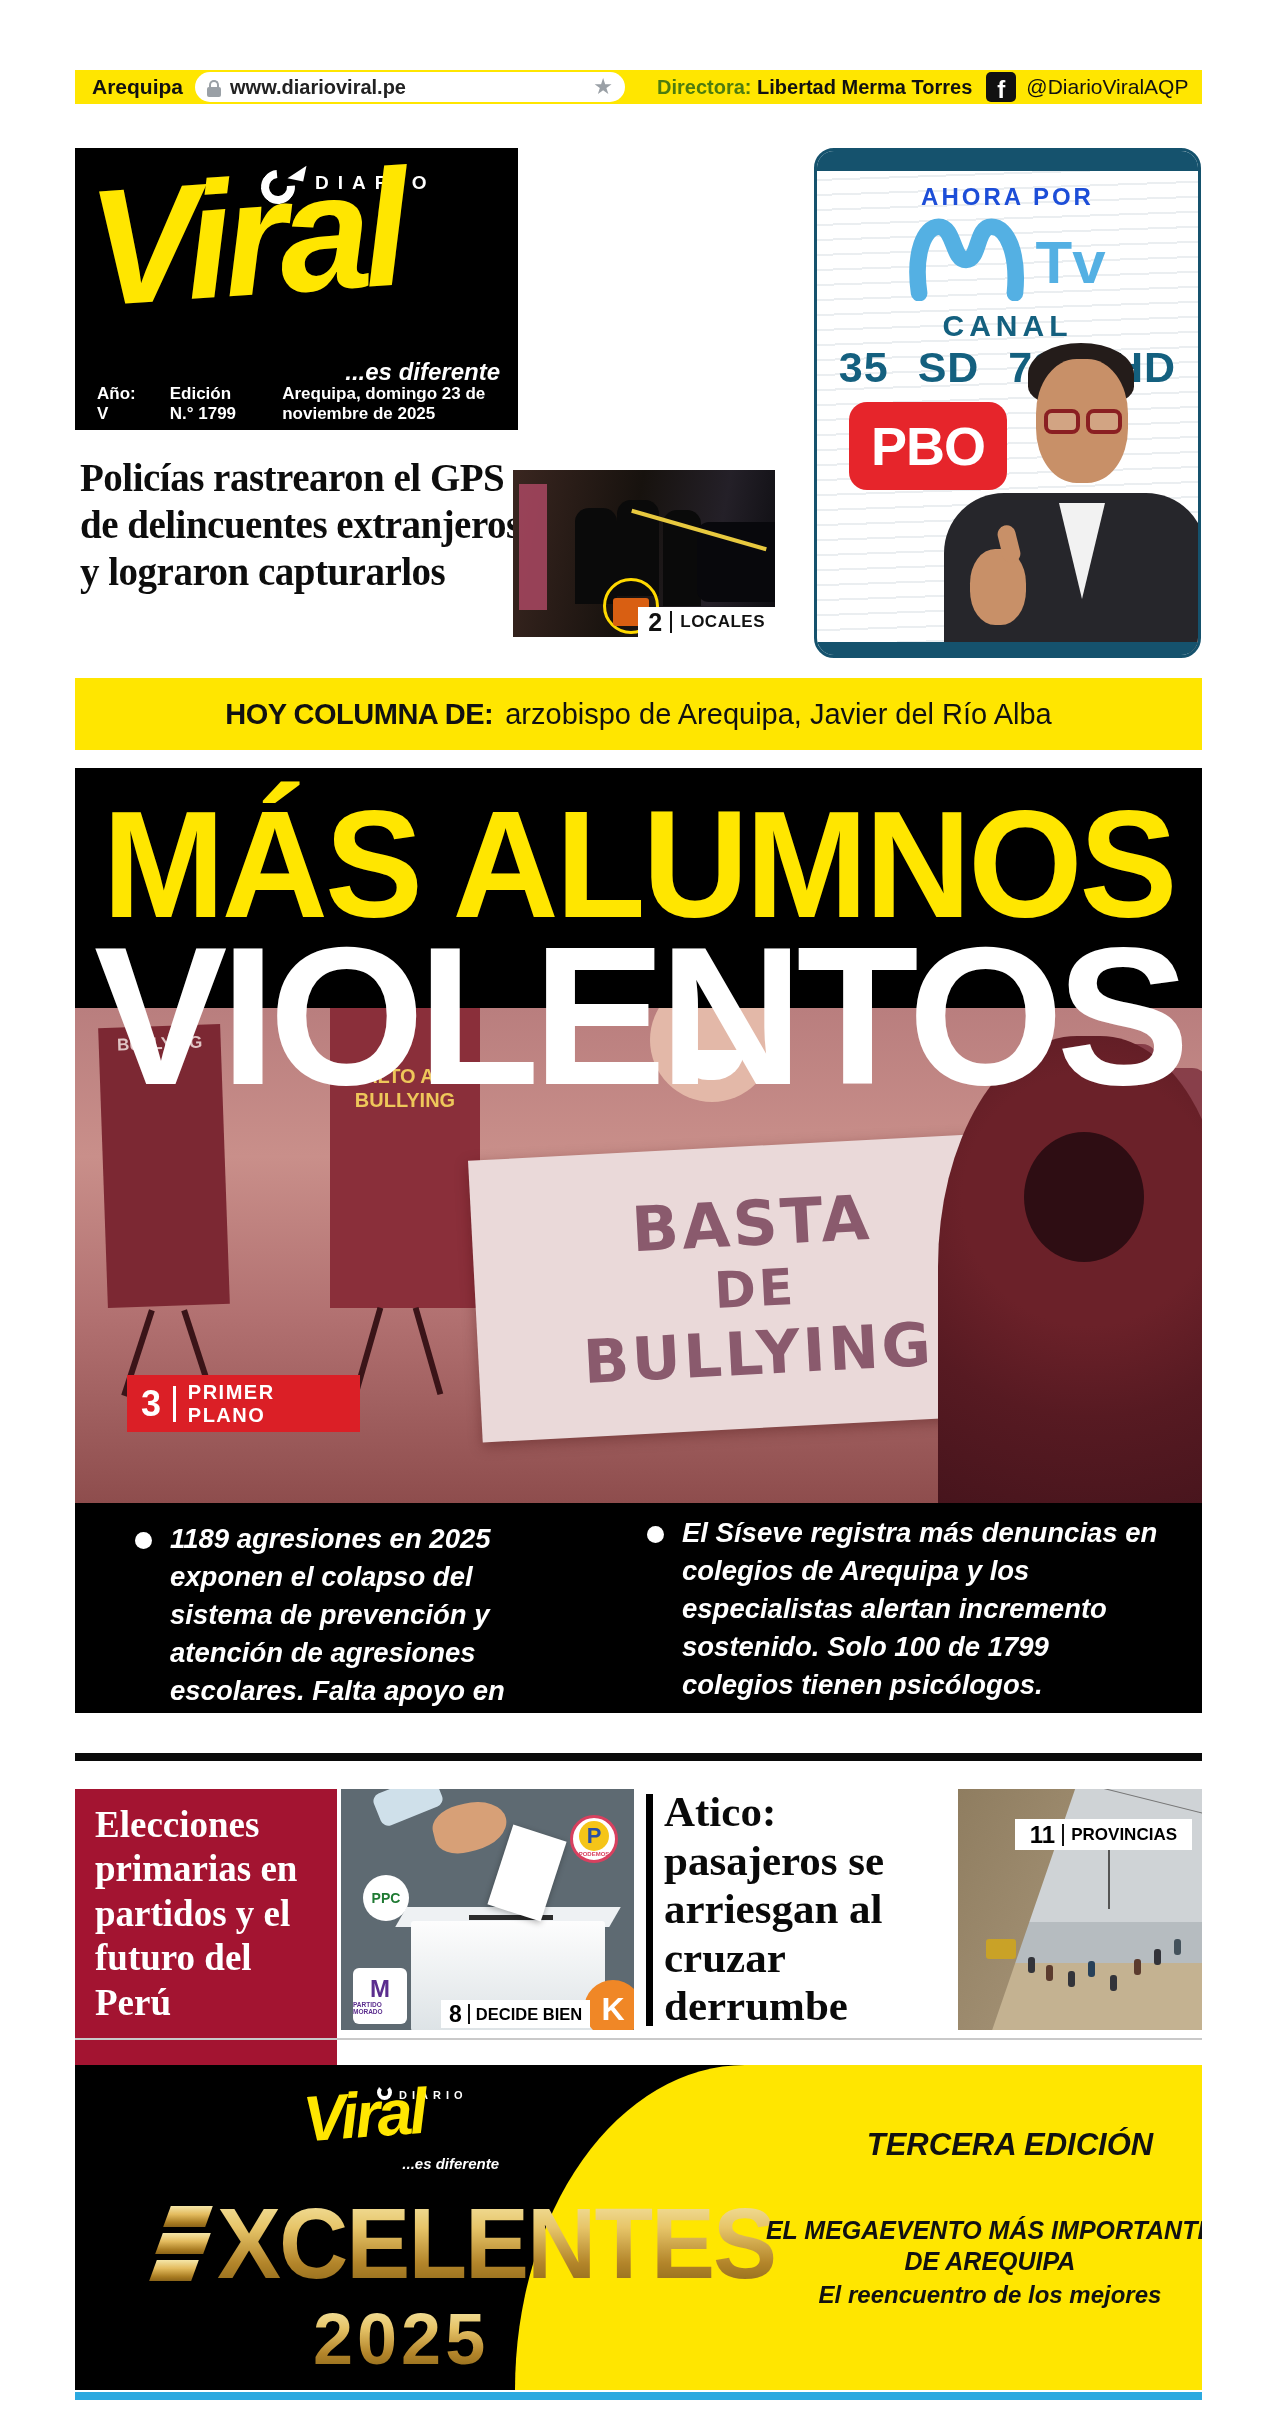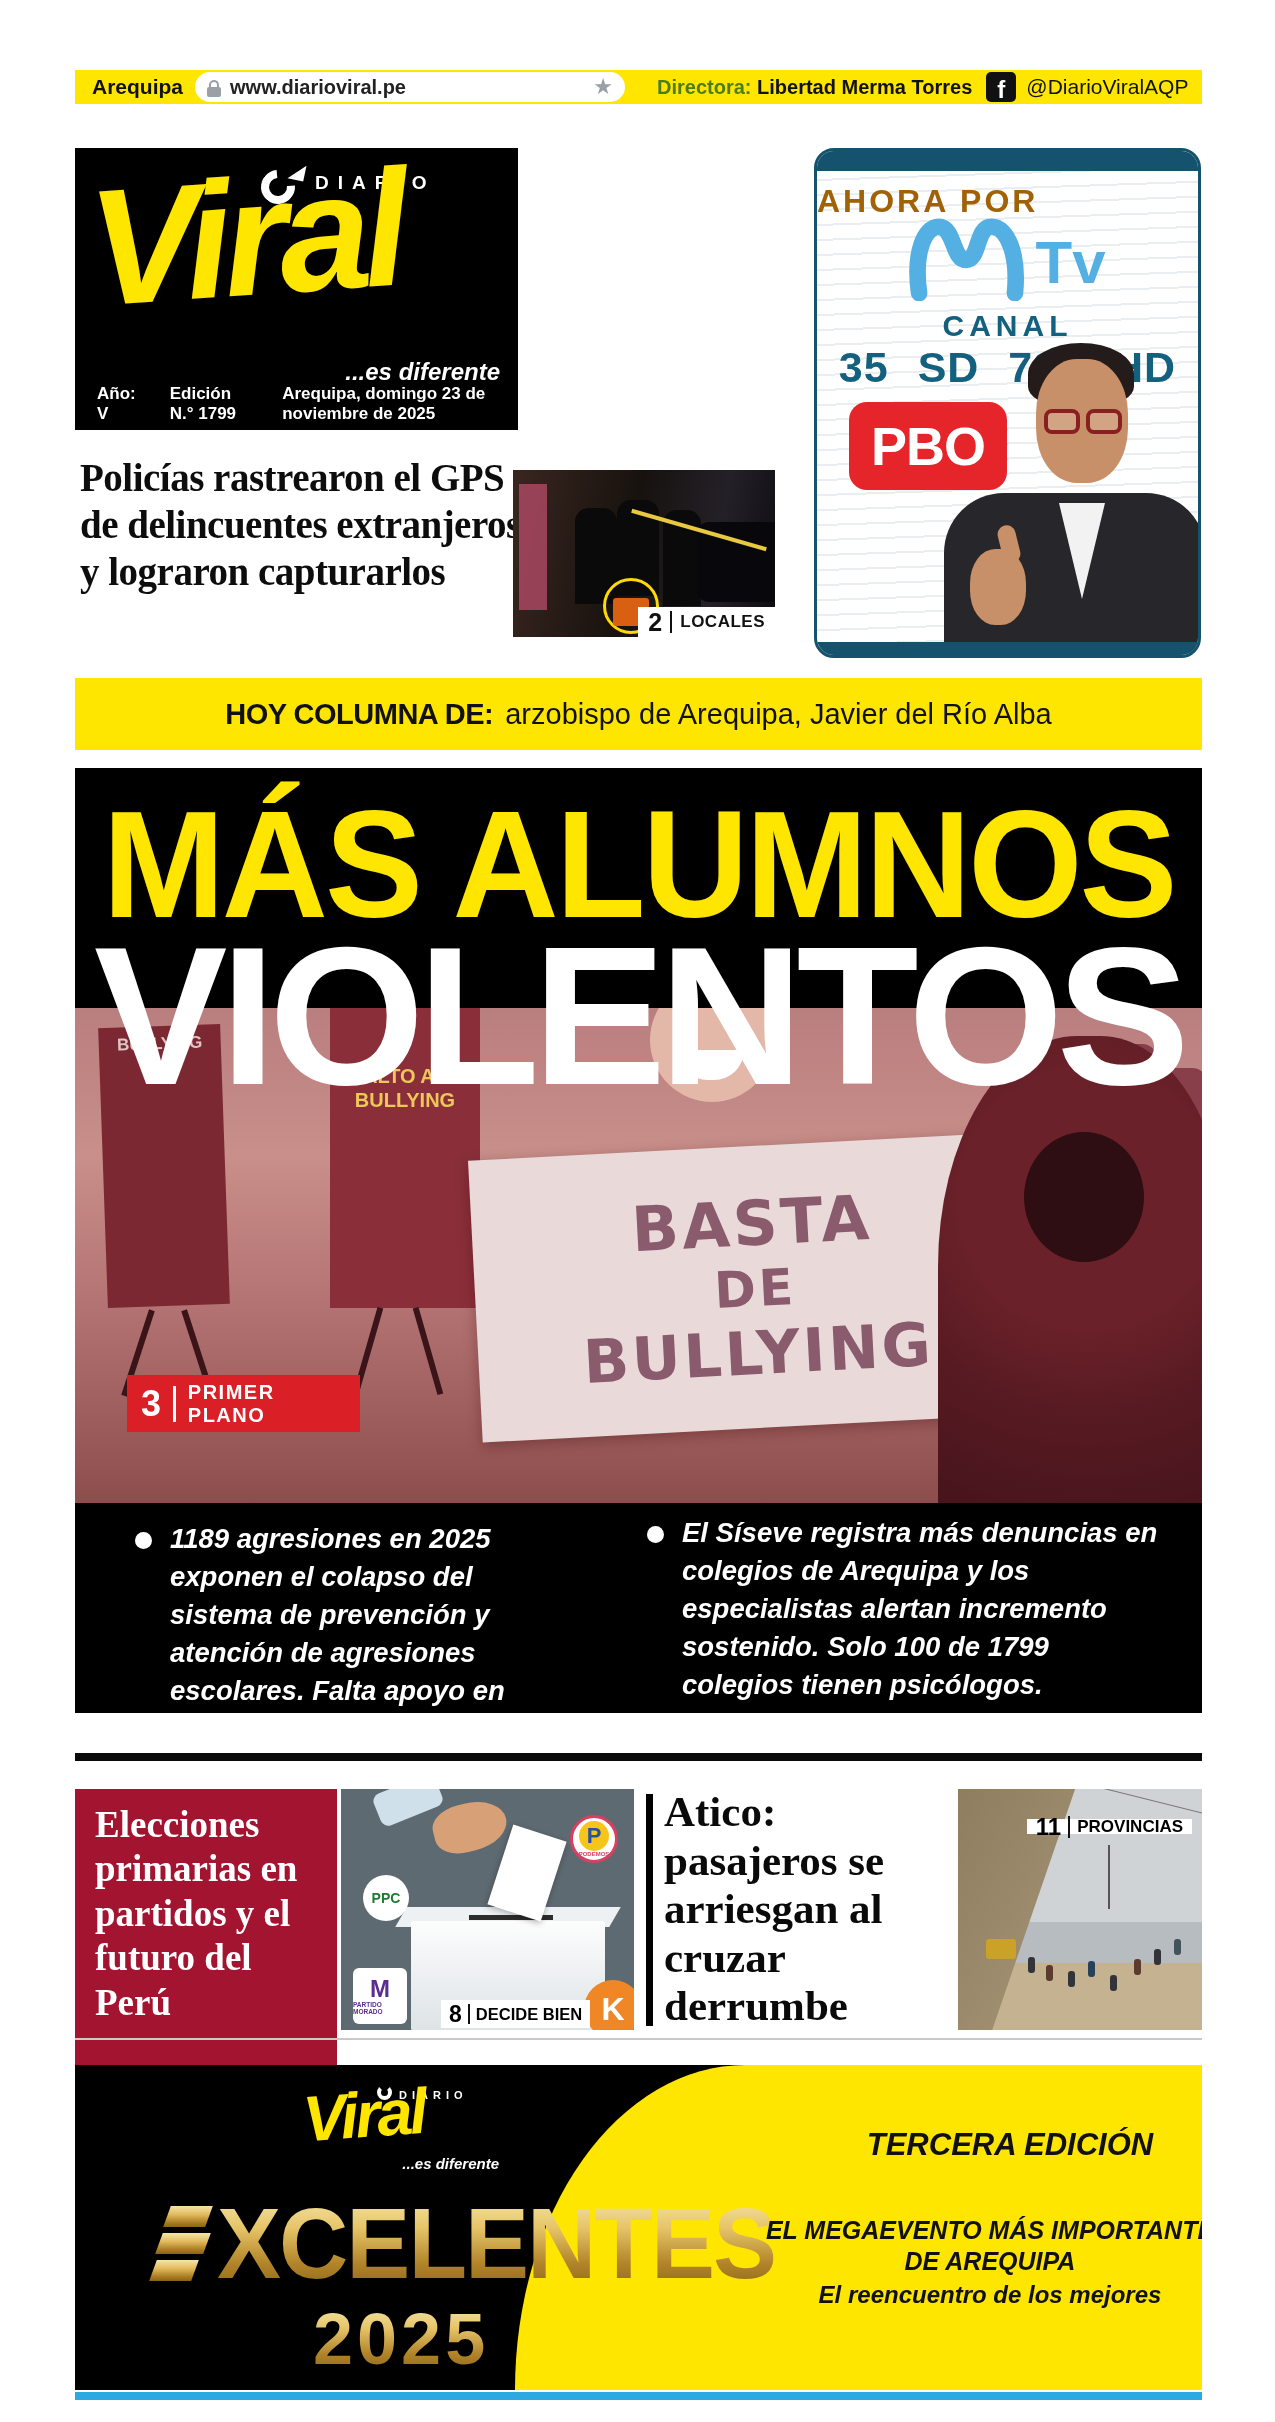--- a/index.html
+++ b/index.html
@@ -45,22 +45,22 @@
   .logo-info { position:absolute; left:0; right:0; bottom:6px; display:flex; gap:34px;
                padding:0 22px; color:#fff; font-size:17px; font-weight:bold; }
 
   
   .ad-box { left:814px; top:148px; width:387px; height:510px; background:#fff;
             border:3px solid #15526d; border-radius:20px; overflow:hidden; }
   .ad-waves { position:absolute; inset:0;
               background:repeating-linear-gradient(178deg, rgba(0,0,0,0) 0 13px, #e7ebee 13px 15px); opacity:.85; }
   .ad-topbar { position:absolute; left:0; right:0; top:0; height:20px; background:#15526d; }
   .ad-bottombar { position:absolute; left:0; right:0; bottom:0; height:13px; background:#15526d; }
-  .ad-now { position:absolute; top:32px; width:100%; text-align:left; color:#a16207;
-            font-weight:bold; font-size:32px; letter-spacing:3px; }
+  .ad-now { position:absolute; top:32px; width:100%; text-align:center; color:#1d4ed8;
+            font-weight:bold; font-size:24px; letter-spacing:3px; }
   .ad-mrow { position:absolute; top:62px; left:0; width:100%; display:flex; align-items:flex-end;
              justify-content:center; gap:8px; }
   .ad-tv { color:#54b0e3; font-weight:bold; font-size:60px; line-height:1; margin-bottom:8px; }
   .ad-canal { position:absolute; top:158px; width:100%; text-align:center; color:#14607f;
               font-weight:bold; font-size:30px; letter-spacing:5px; }
   .ad-channels { position:absolute; top:192px; width:100%; text-align:center; color:#14607f;
                  font-weight:bold; font-size:43px; word-spacing:16px; letter-spacing:1px; }
   .pbo { position:absolute; left:32px; top:251px; width:158px; height:88px; background:#E6252B;
          border-radius:18px; color:#fff; font-weight:bold; font-size:54px; letter-spacing:-1px;
          display:flex; align-items:center; justify-content:center; }
@@ -189,22 +189,22 @@
   .atico-headline { left:664px; top:1788px; width:262px; font-family:"Liberation Serif", serif;
                     font-weight:bold; font-size:43px; line-height:1.13; color:#0a0a0a; }
   .derr-photo { left:958px; top:1789px; width:244px; height:241px; overflow:hidden;
                 background:linear-gradient(180deg,#cfd3d6 0 55%, #b6bcc0 55% 72%, #c4b291 72%); }
   .dp-cliff { position:absolute; inset:0; background:linear-gradient(120deg,#8f7d60,#b3a184);
               clip-path:polygon(0 0,48% 0,14% 100%,0 100%); }
   .dp-pole { position:absolute; left:150px; top:56px; width:2px; height:64px; background:#555; }
   .dp-wire { position:absolute; left:60px; top:10px; width:260px; height:1px; background:#777; transform:rotate(14deg); }
   .dp-person { position:absolute; width:7px; height:16px; background:#33343a; border-radius:3px; }
   .dp-digger { position:absolute; left:28px; top:150px; width:30px; height:20px; background:#c9a227; border-radius:3px; }
-  .dp-badge { position:absolute; right:10px; top:30px; height:15px; background:#fff; display:flex;
-              align-items:center; padding:0 9px; gap:7px; }
+  .dp-badge { position:absolute; right:10px; top:30px; height:31px; background:#fff; display:flex;
+              align-items:center; padding:0 15px; gap:7px; }
   .dp-badge .n { font-size:24px; font-weight:bold; }
   .dp-badge .bar { width:2px; height:22px; background:#111; }
   .dp-badge .t { font-size:17px; font-weight:bold; }
 
   
   .footer { left:75px; top:2065px; width:1127px; height:325px; background:#000; overflow:hidden; }
   .footer-yellow { position:absolute; left:440px; top:0; right:0; bottom:0; background:#FFE600;
                    border-top-left-radius:230px 325px; }
   .f-logo { position:absolute; left:228px; top:16px; width:200px; height:110px; }
   .f-logo .kicker { position:absolute; left:96px; top:8px; color:#fff; font-weight:bold; font-size:11px;

